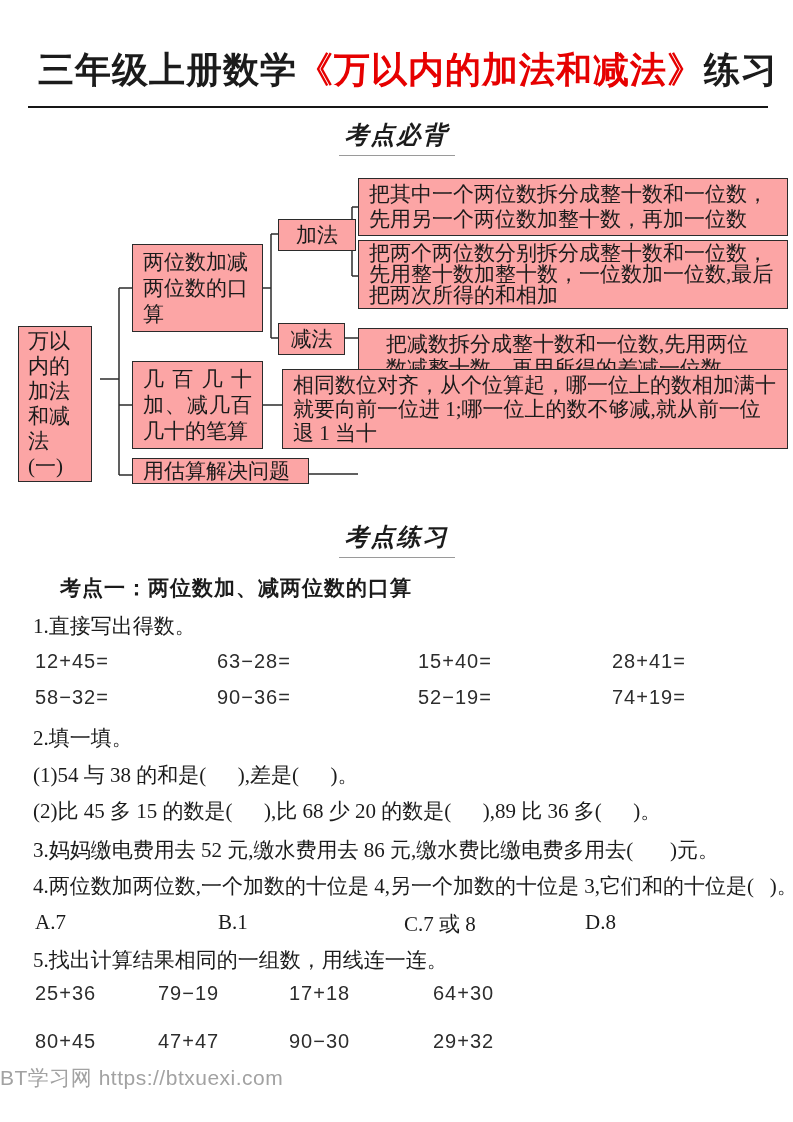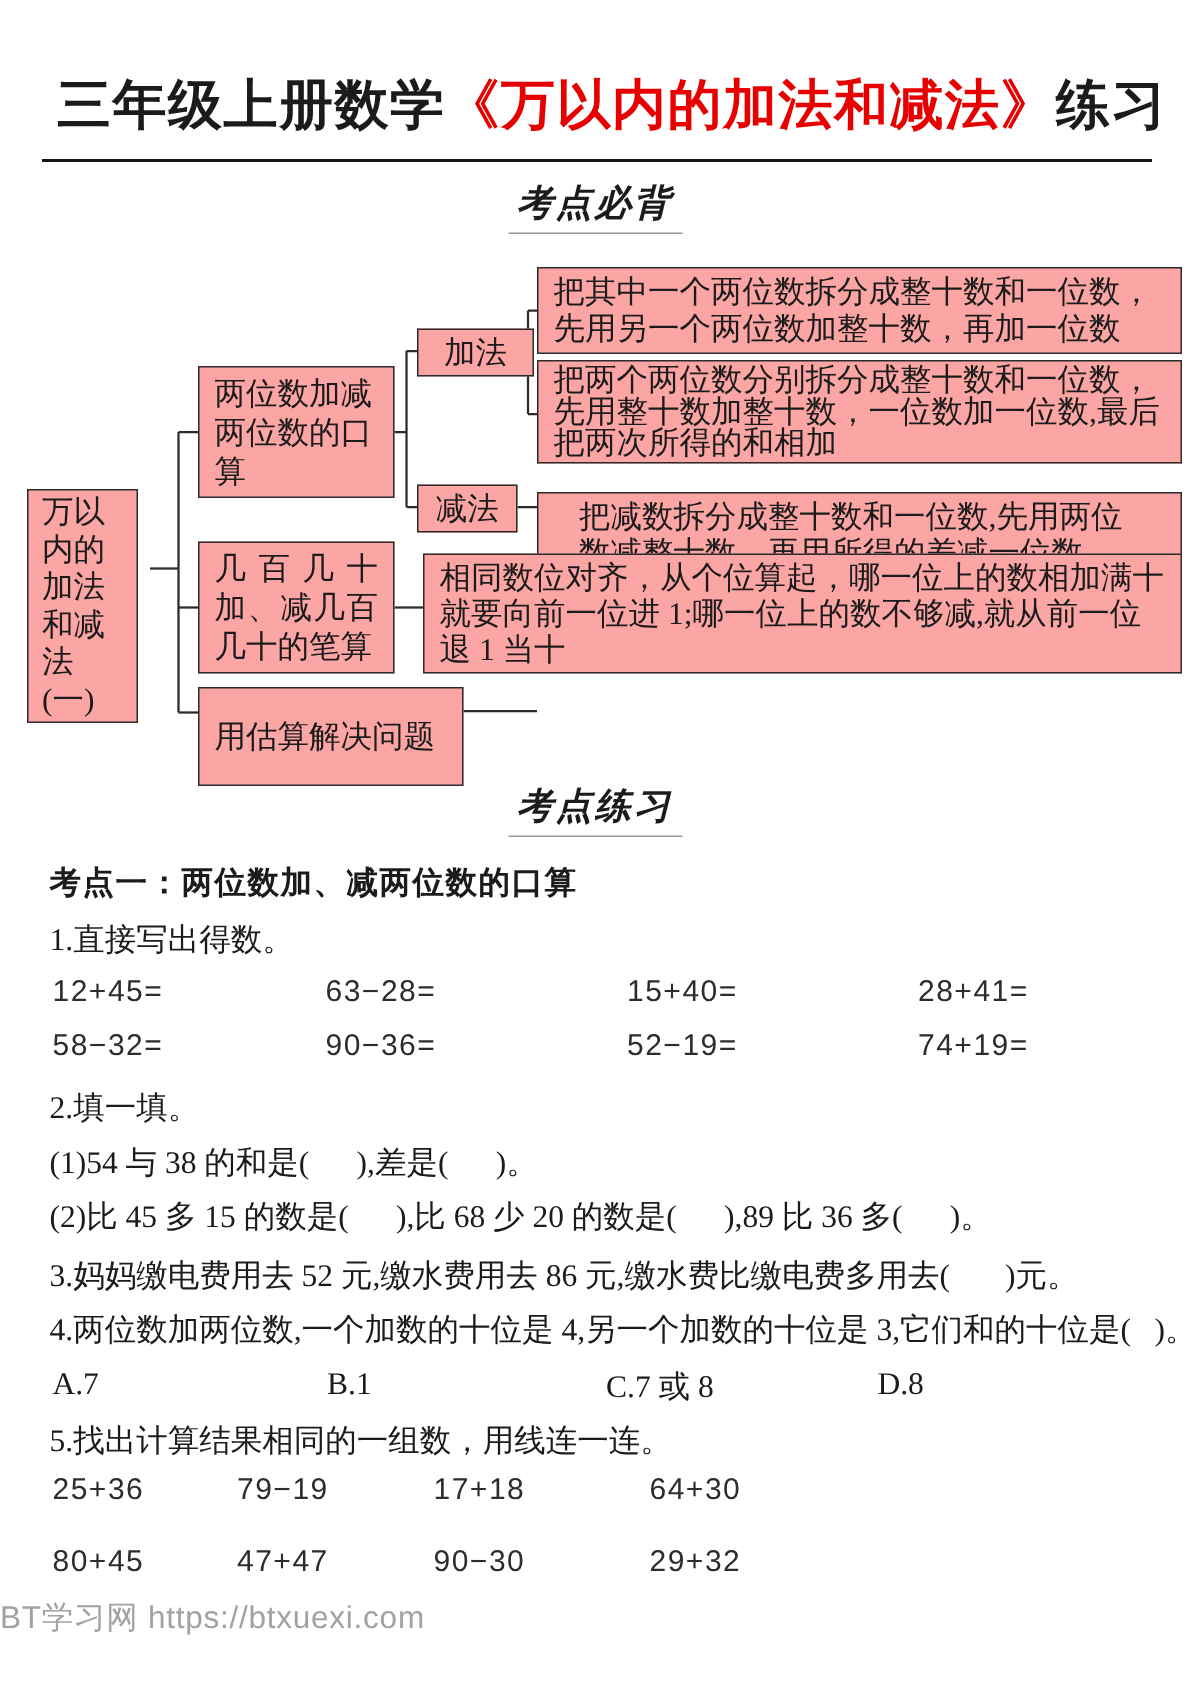--- a/index.html
+++ b/index.html
@@ -26,35 +26,35 @@
   
   #mindmap{position:absolute;left:0;top:170px;width:793px;height:340px;}
   #mm-lines{position:absolute;left:0;top:0;width:793px;height:340px;}
   .mm-box{
     position:absolute;border:1.5px solid #2b2b2b;background:#fca5a5;
     font-size:21px;line-height:24px;box-sizing:border-box;
   }
   #mm-root{left:18px;top:156px;width:74px;padding:2px 9px;line-height:25px;}
   #mm-oral{left:132px;top:74px;width:131px;padding:4px 10px;line-height:26px;}
   #mm-written{left:132px;top:191px;width:131px;padding:4px 10px;line-height:26px;text-align:justify;text-justify:inter-character;}
-  #mm-est{left:132px;top:288px;width:177px;padding:20px 10px;white-space:nowrap;}
+  #mm-est{left:132px;top:288px;width:177px;padding:0 10px;white-space:nowrap;}
   #mm-add{left:278px;top:49px;width:78px;padding:3px 0;text-align:center;}
   #mm-sub{left:278px;top:153px;width:67px;padding:3px 0;text-align:center;}
   #mm-ruleA{left:358px;top:8px;width:430px;padding:3px 10px;line-height:25px;}
   #mm-ruleB{left:358px;top:70px;width:430px;padding:2px 10px;line-height:21px;}
   #mm-ruleC{left:358px;top:142px;width:430px;padding:3px 27px;line-height:24px;margin-top:16px;}
   #mm-ruleD{left:282px;top:199px;width:506px;padding:3px 10px;line-height:24px;}
   #mm-ruleE{left:358px;top:288px;width:430px;padding:3px 10px;white-space:nowrap;}
   
   .pline{position:absolute;left:33px;font-size:21px;white-space:pre;}
   .pbold{font-weight:bold;letter-spacing:1px;}
   .prow{position:absolute;left:0;width:749px;height:26px;}
   .prow span{position:absolute;top:0;}
   .eq{font-family:"Liberation Sans","DejaVu Sans",sans-serif;font-size:20px;color:#2d2d2d;letter-spacing:1px;}
-  #topic1{top:574px;}
+  #topic1{top:574px;margin-left:27px;}
   #q1label{top:612px;}
   #eqrow1{top:650px;}
   #eqrow2{top:686px;}
   #q2label{top:724px;}
   #q2a{top:761px;}
   #q2b{top:797px;}
   #q3{top:836px;}
   #q4{top:872px;}
   #optrow{top:910px;font-size:21px;}
   #q5label{top:946px;}

